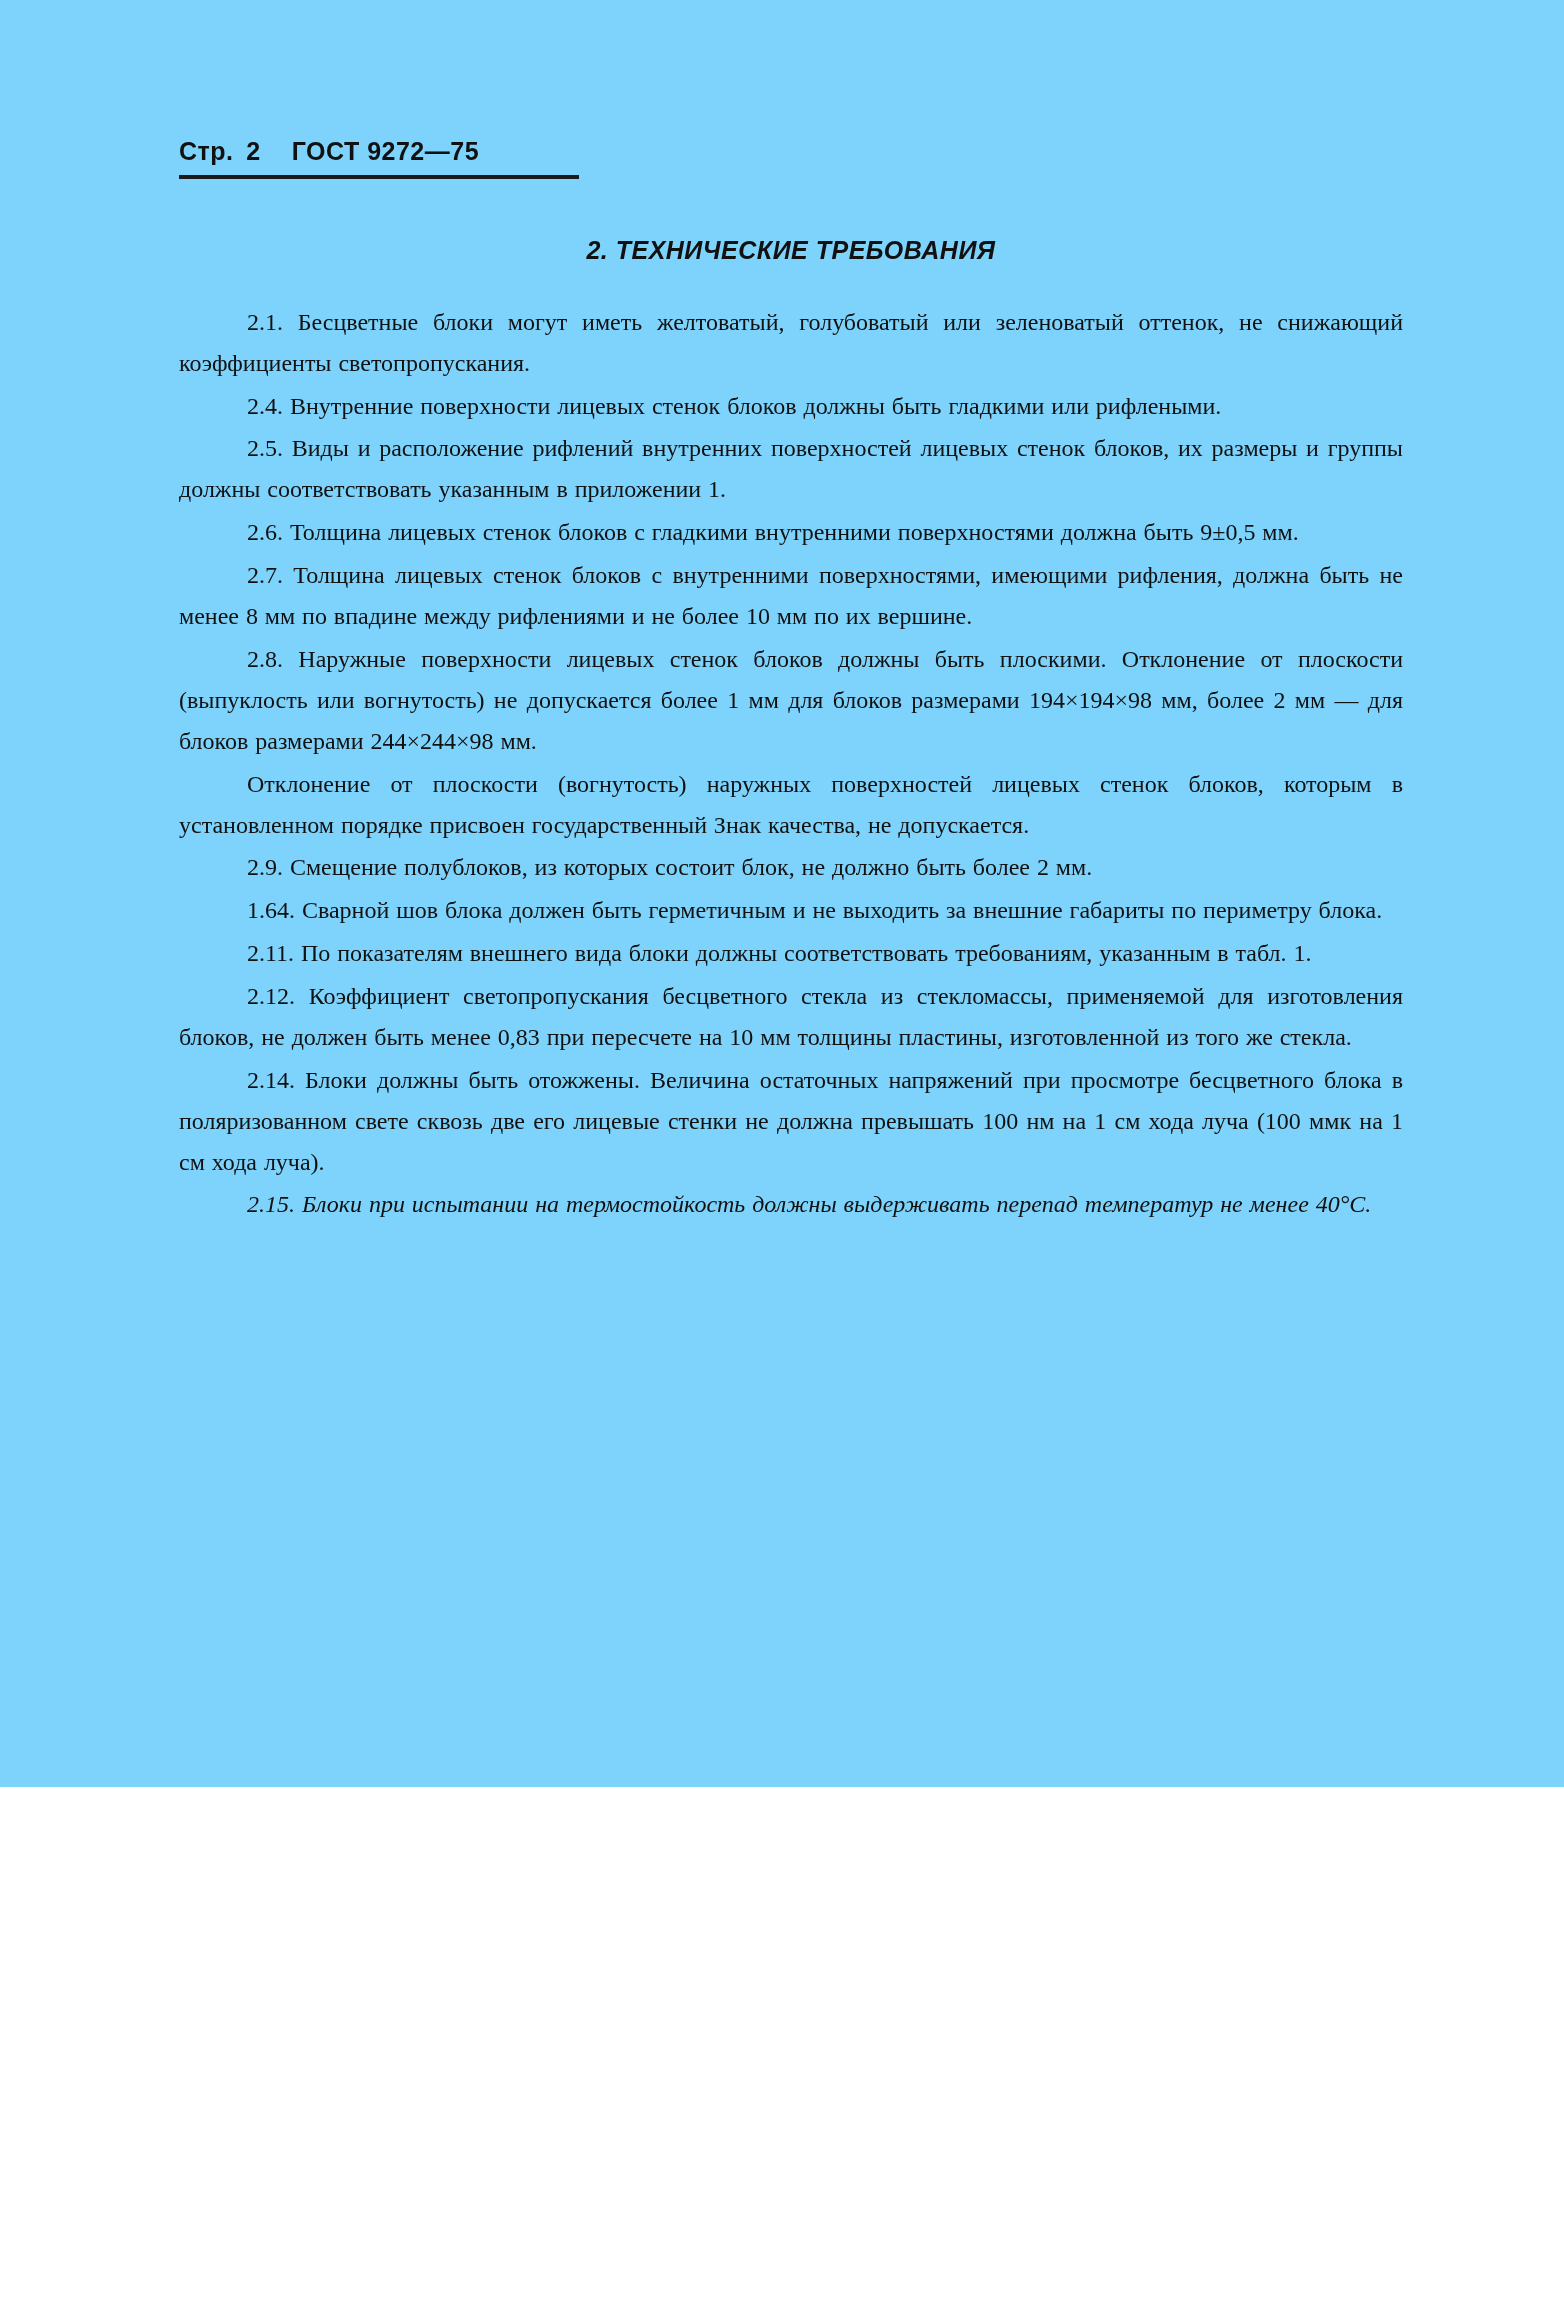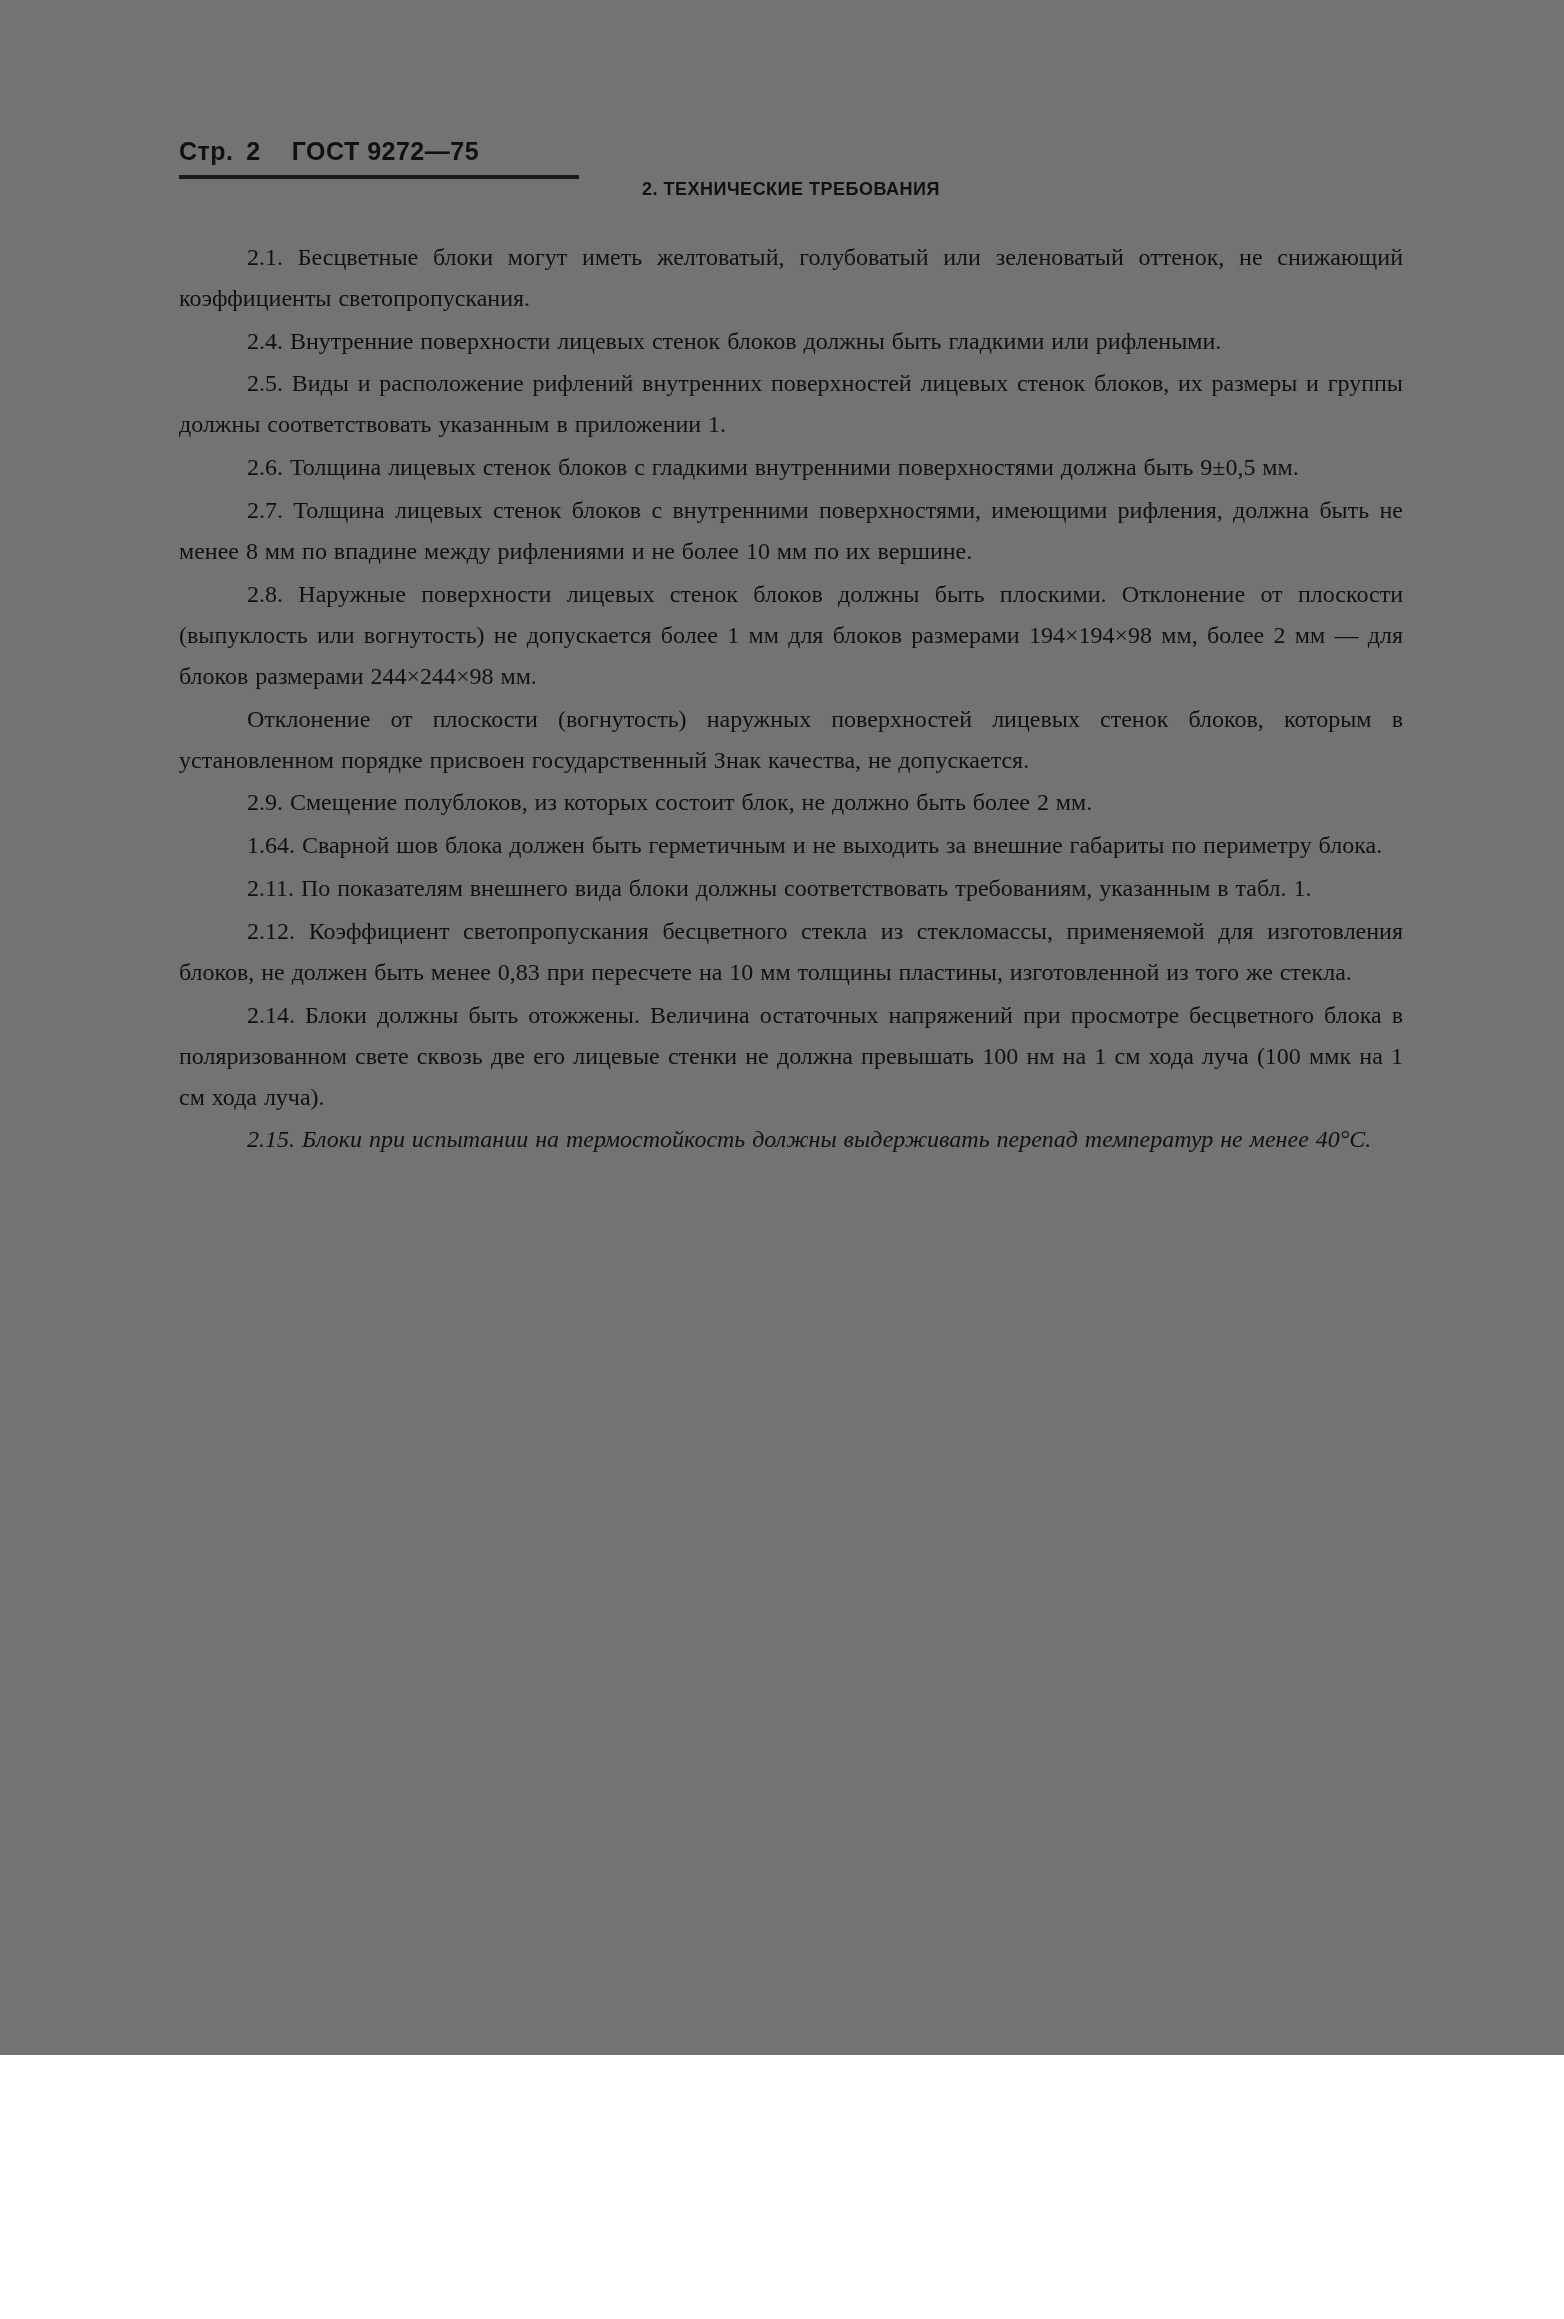--- a/index.html
+++ b/index.html
@@ -3,22 +3,22 @@
 <meta charset="utf-8">
 <style>
   html, body {
     margin: 0;
     padding: 0;
     background: #ffffff;
   }
   .page {
     position: relative;
     width: 1564px;
-    height: 2055px;
-    background: #737373;
+    height: 1787px;
+    background: #7dd3fc;
     box-sizing: border-box;
     font-family: "Liberation Serif", serif;
     color: #141414;
     overflow: hidden;
   }
   .content {
     position: absolute;
     left: 179px;
     top: 137px;
     width: 1224px;
@@ -37,26 +37,28 @@
   .hdr-page-word { margin-right: 12.8px; }
   .hdr-page-num { margin-right: 31px; }
   .hdr-std { letter-spacing: 0.5px; }
   .rule {
     margin-top: 9.1px;
     width: 400px;
     height: 3.7px;
     background: #1a1a1a;
   }
   .section-title {
+    margin-top: 57px;
     text-align: center;
     font-family: "Liberation Sans", sans-serif;
     font-weight: bold;
-    font-size: 18px;
+    font-size: 25px;
     letter-spacing: 0.5px;
     color: #111;
+    font-style: italic;
   }
   .body-text {
     margin-top: 37px;
   }
   p.para {
     margin: 0 0 1.8px 0;
     font-size: 24px;
     line-height: 41px;
     text-align: justify;
     text-justify: inter-word;

